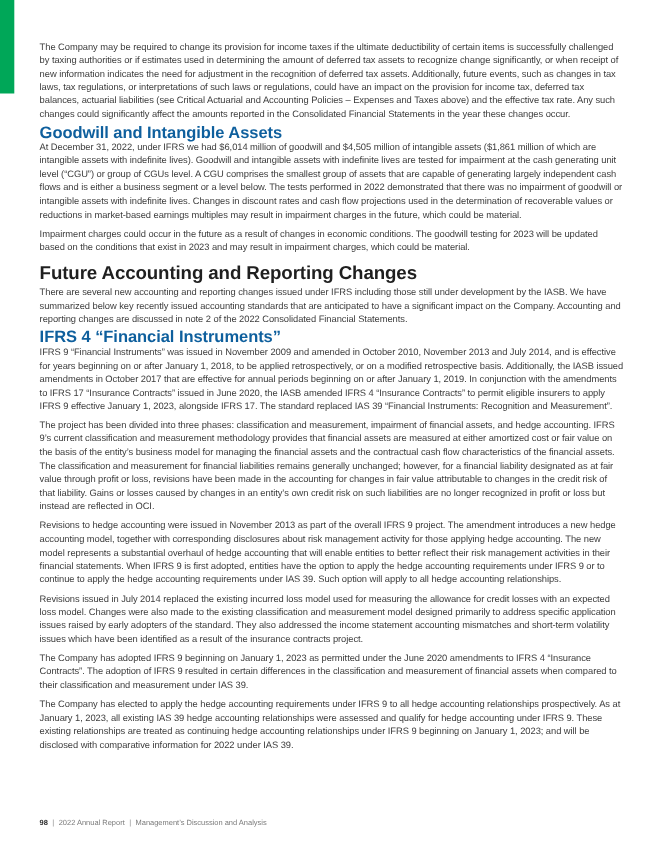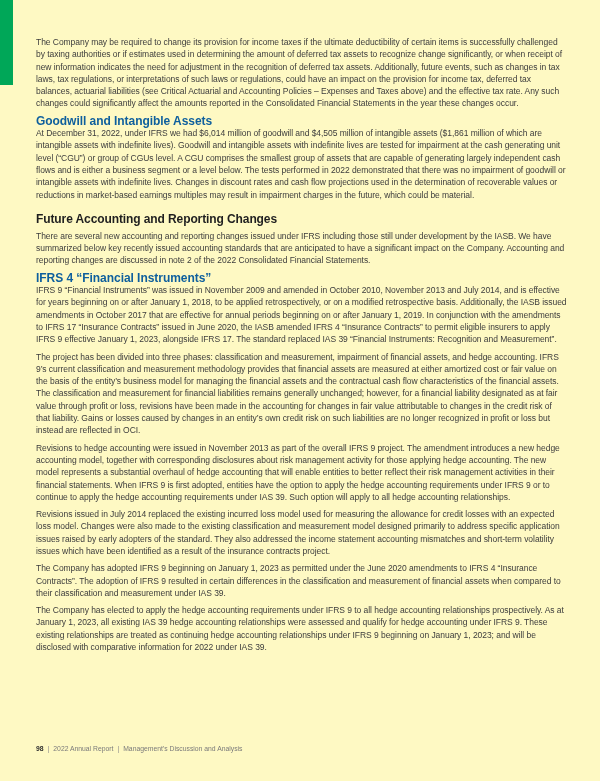--- a/index.html
+++ b/index.html
@@ -3,21 +3,21 @@
 <meta charset="utf-8">
 <style>
   * { margin: 0; padding: 0; box-sizing: border-box; }
   html, body { background: #e8e8e8; }
   body { font-family: "Liberation Sans", sans-serif; }
 
   .page {
     position: relative;
     width: 600px;
     height: 781px;
-    background: #fef9c3;
+    background: #ffffff;
     overflow: hidden;
   }
 
   .accent-bar {
     position: absolute;
     left: 0;
     top: 0;
     width: 13px;
     height: 85px;
     background: #00a758;
@@ -35,29 +35,29 @@
     text-align: left;
   }
 
   .para {
     margin: 0 0 5px 0;
   }
 
   .sub-heading {
     color: #0e5f9d;
     font-weight: bold;
-    font-size: 12px;
+    font-size: 15px;
     line-height: 12.3px;
     margin-top: 5px;
   }
 
   .section-heading {
     color: #1f1f1f;
     font-weight: bold;
-    font-size: 12px;
+    font-size: 17px;
     line-height: 17px;
     letter-spacing: -0.1px;
     margin-top: 10px;
     margin-bottom: 2px;
   }
 
   .footer {
     position: absolute;
     left: 36px;
     top: 744px;
@@ -81,20 +81,21 @@
 <div class="page">
 
   <div class="accent-bar"></div>
 
   <div class="content">
 
     <p class="para">The Company may be required to change its provision for income taxes if the ultimate deductibility of certain items is successfully challenged by taxing authorities or if estimates used in determining the amount of deferred tax assets to recognize change significantly, or when receipt of new information indicates the need for adjustment in the recognition of deferred tax assets. Additionally, future events, such as changes in tax laws, tax regulations, or interpretations of such laws or regulations, could have an impact on the provision for income tax, deferred tax balances, actuarial liabilities (see Critical Actuarial and Accounting Policies – Expenses and Taxes above) and the effective tax rate. Any such changes could significantly affect the amounts reported in the Consolidated Financial Statements in the year these changes occur.</p>
 
     <h3 class="sub-heading">Goodwill and Intangible Assets</h3>
     <p class="para">At December 31, 2022, under IFRS we had $6,014 million of goodwill and $4,505 million of intangible assets ($1,861 million of which are intangible assets with indefinite lives). Goodwill and intangible assets with indefinite lives are tested for impairment at the cash generating unit level (“CGU”) or group of CGUs level. A CGU comprises the smallest group of assets that are capable of generating largely independent cash flows and is either a business segment or a level below. The tests performed in 2022 demonstrated that there was no impairment of goodwill or intangible assets with indefinite lives. Changes in discount rates and cash flow projections used in the determination of recoverable values or reductions in market-based earnings multiples may result in impairment charges in the future, which could be material.</p>
+    <p class="para">Impairment charges could occur in the future as a result of changes in economic conditions. The goodwill testing for 2023 will be updated based on the conditions that exist in 2023 and may result in impairment charges, which could be material.</p>
 
     <h2 class="section-heading">Future Accounting and Reporting Changes</h2>
     <p class="para">There are several new accounting and reporting changes issued under IFRS including those still under development by the IASB. We have summarized below key recently issued accounting standards that are anticipated to have a significant impact on the Company. Accounting and reporting changes are discussed in note 2 of the 2022 Consolidated Financial Statements.</p>
 
     <h3 class="sub-heading">IFRS 4 “Financial Instruments”</h3>
     <p class="para">IFRS 9 “Financial Instruments” was issued in November 2009 and amended in October 2010, November 2013 and July 2014, and is effective for years beginning on or after January 1, 2018, to be applied retrospectively, or on a modified retrospective basis. Additionally, the IASB issued amendments in October 2017 that are effective for annual periods beginning on or after January 1, 2019. In conjunction with the amendments to IFRS 17 “Insurance Contracts” issued in June 2020, the IASB amended IFRS 4 “Insurance Contracts” to permit eligible insurers to apply IFRS 9 effective January 1, 2023, alongside IFRS 17. The standard replaced IAS 39 “Financial Instruments: Recognition and Measurement”.</p>
     <p class="para">The project has been divided into three phases: classification and measurement, impairment of financial assets, and hedge accounting. IFRS 9’s current classification and measurement methodology provides that financial assets are measured at either amortized cost or fair value on the basis of the entity’s business model for managing the financial assets and the contractual cash flow characteristics of the financial assets. The classification and measurement for financial liabilities remains generally unchanged; however, for a financial liability designated as at fair value through profit or loss, revisions have been made in the accounting for changes in fair value attributable to changes in the credit risk of that liability. Gains or losses caused by changes in an entity’s own credit risk on such liabilities are no longer recognized in profit or loss but instead are reflected in OCI.</p>
     <p class="para">Revisions to hedge accounting were issued in November 2013 as part of the overall IFRS 9 project. The amendment introduces a new hedge accounting model, together with corresponding disclosures about risk management activity for those applying hedge accounting. The new model represents a substantial overhaul of hedge accounting that will enable entities to better reflect their risk management activities in their financial statements. When IFRS 9 is first adopted, entities have the option to apply the hedge accounting requirements under IFRS 9 or to continue to apply the hedge accounting requirements under IAS 39. Such option will apply to all hedge accounting relationships.</p>
     <p class="para">Revisions issued in July 2014 replaced the existing incurred loss model used for measuring the allowance for credit losses with an expected loss model. Changes were also made to the existing classification and measurement model designed primarily to address specific application issues raised by early adopters of the standard. They also addressed the income statement accounting mismatches and short-term volatility issues which have been identified as a result of the insurance contracts project.</p>
     <p class="para">The Company has adopted IFRS 9 beginning on January 1, 2023 as permitted under the June 2020 amendments to IFRS 4 “Insurance Contracts”. The adoption of IFRS 9 resulted in certain differences in the classification and measurement of financial assets when compared to their classification and measurement under IAS 39.</p>

